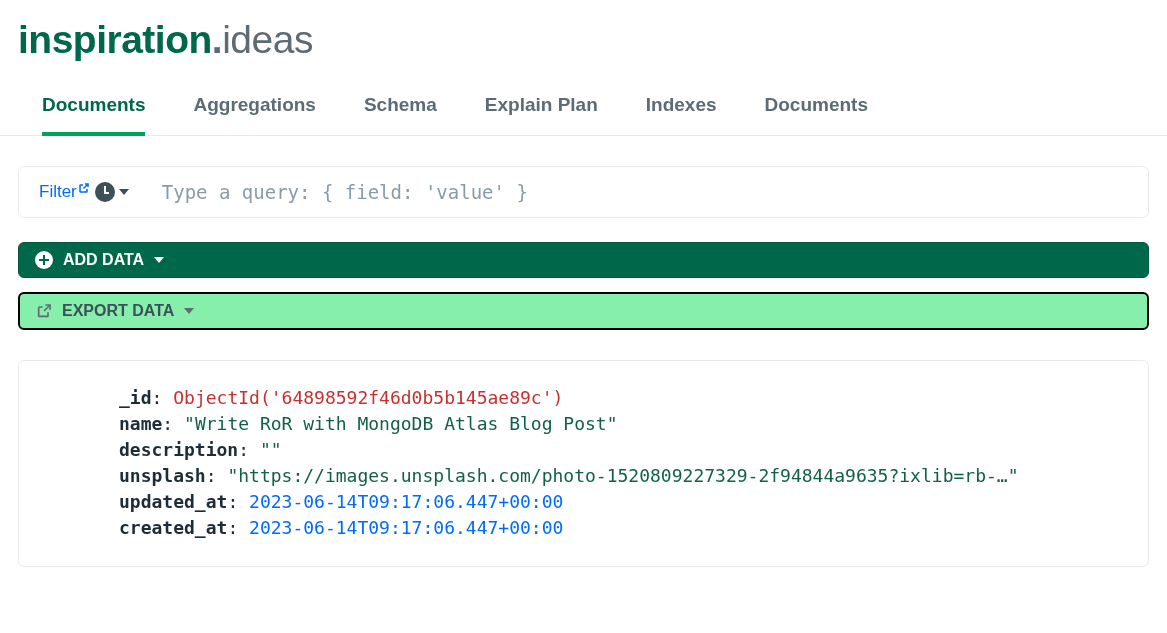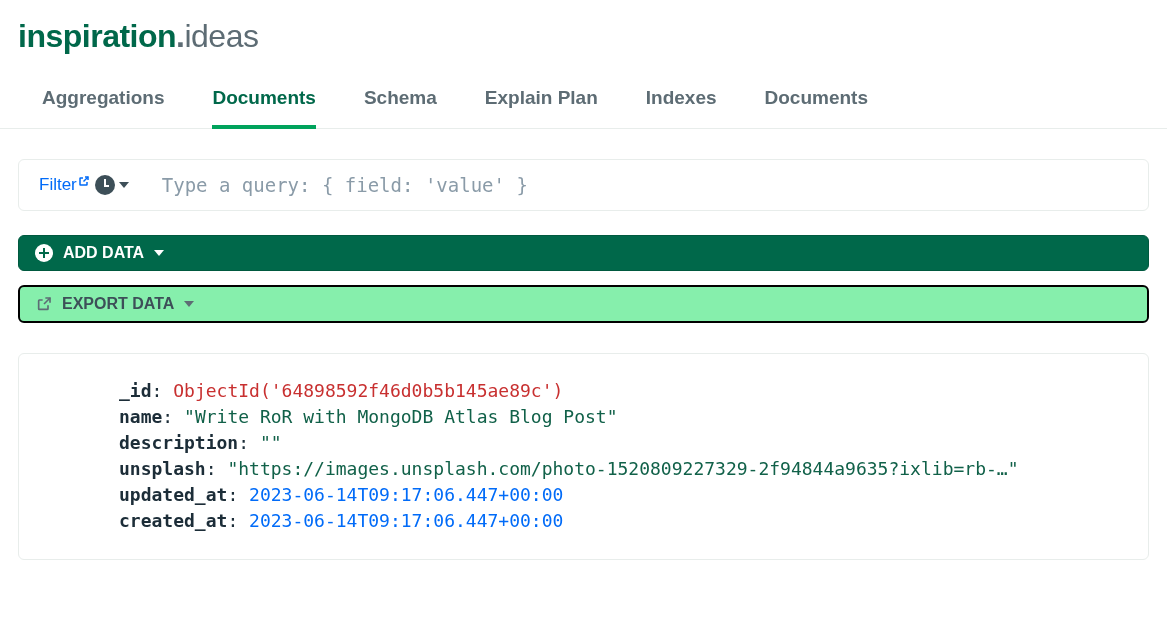--- a/index.html
+++ b/index.html
@@ -6,21 +6,21 @@
   body {
     font-family: -apple-system, BlinkMacSystemFont, "Segoe UI", Helvetica, Arial, sans-serif;
     background: #fff;
     color: #1c2d38;
     width: 1167px;
     height: 633px;
     overflow: hidden;
   }
   .header-title {
     padding: 18px 18px 2px 18px;
-    font-size: 32px;
+    font-size: 39px;
     font-weight: 600;
     letter-spacing: -0.5px;
   }
   .header-title .db { color: #00684A; }
   .header-title .dot { color: #5d6c74; }
   .header-title .coll { color: #5d6c74; font-weight: 500; }
 
   .tabs {
     display: flex;
     gap: 48px;
@@ -170,22 +170,22 @@
   .v-date { color: #016bf8; }
 </style>
 </head>
 <body>
 
 <div class="header-title">
   <span class="db">inspiration</span><span class="dot">.</span><span class="coll">ideas</span>
 </div>
 
 <div class="tabs">
+  <div class="tab active">Documents</div>
   <div class="tab">Aggregations</div>
-  <div class="tab active">Documents</div>
   <div class="tab">Schema</div>
   <div class="tab">Explain Plan</div>
   <div class="tab">Indexes</div>
   <div class="tab">Documents</div>
 </div>
 
 <div class="filter-bar">
   <span class="filter-link">
     <span>Filter</span>
     <sup>

